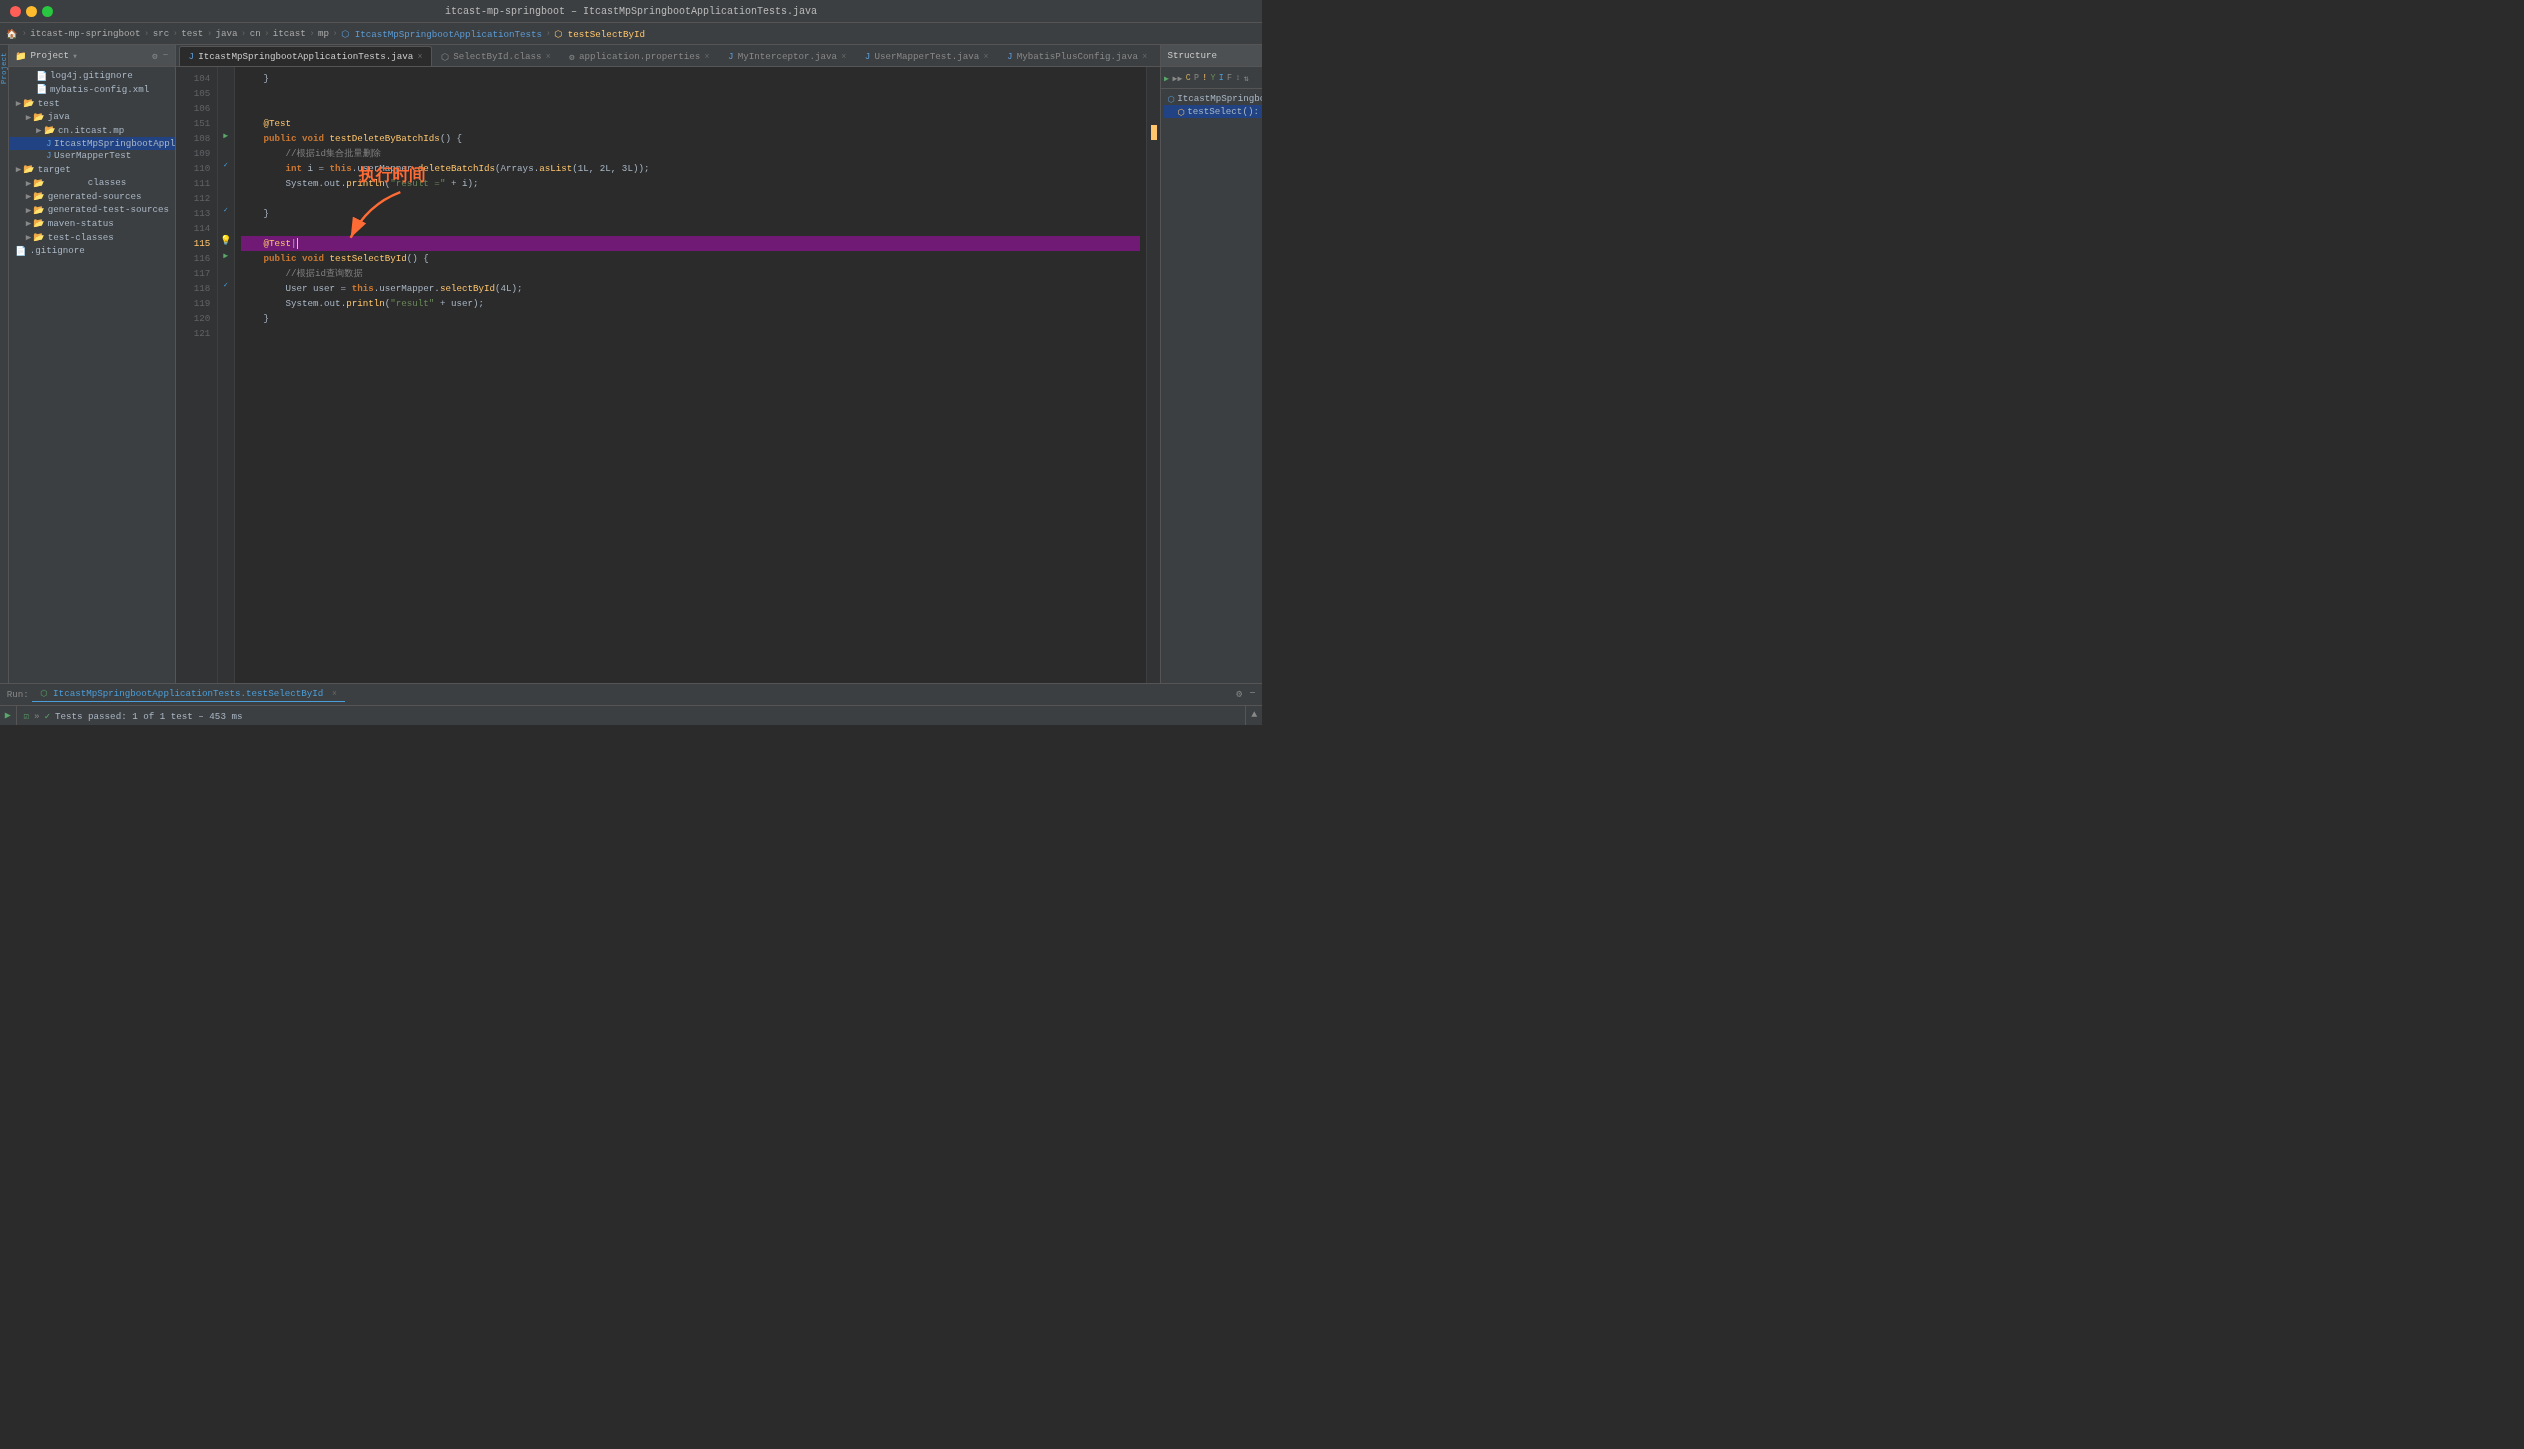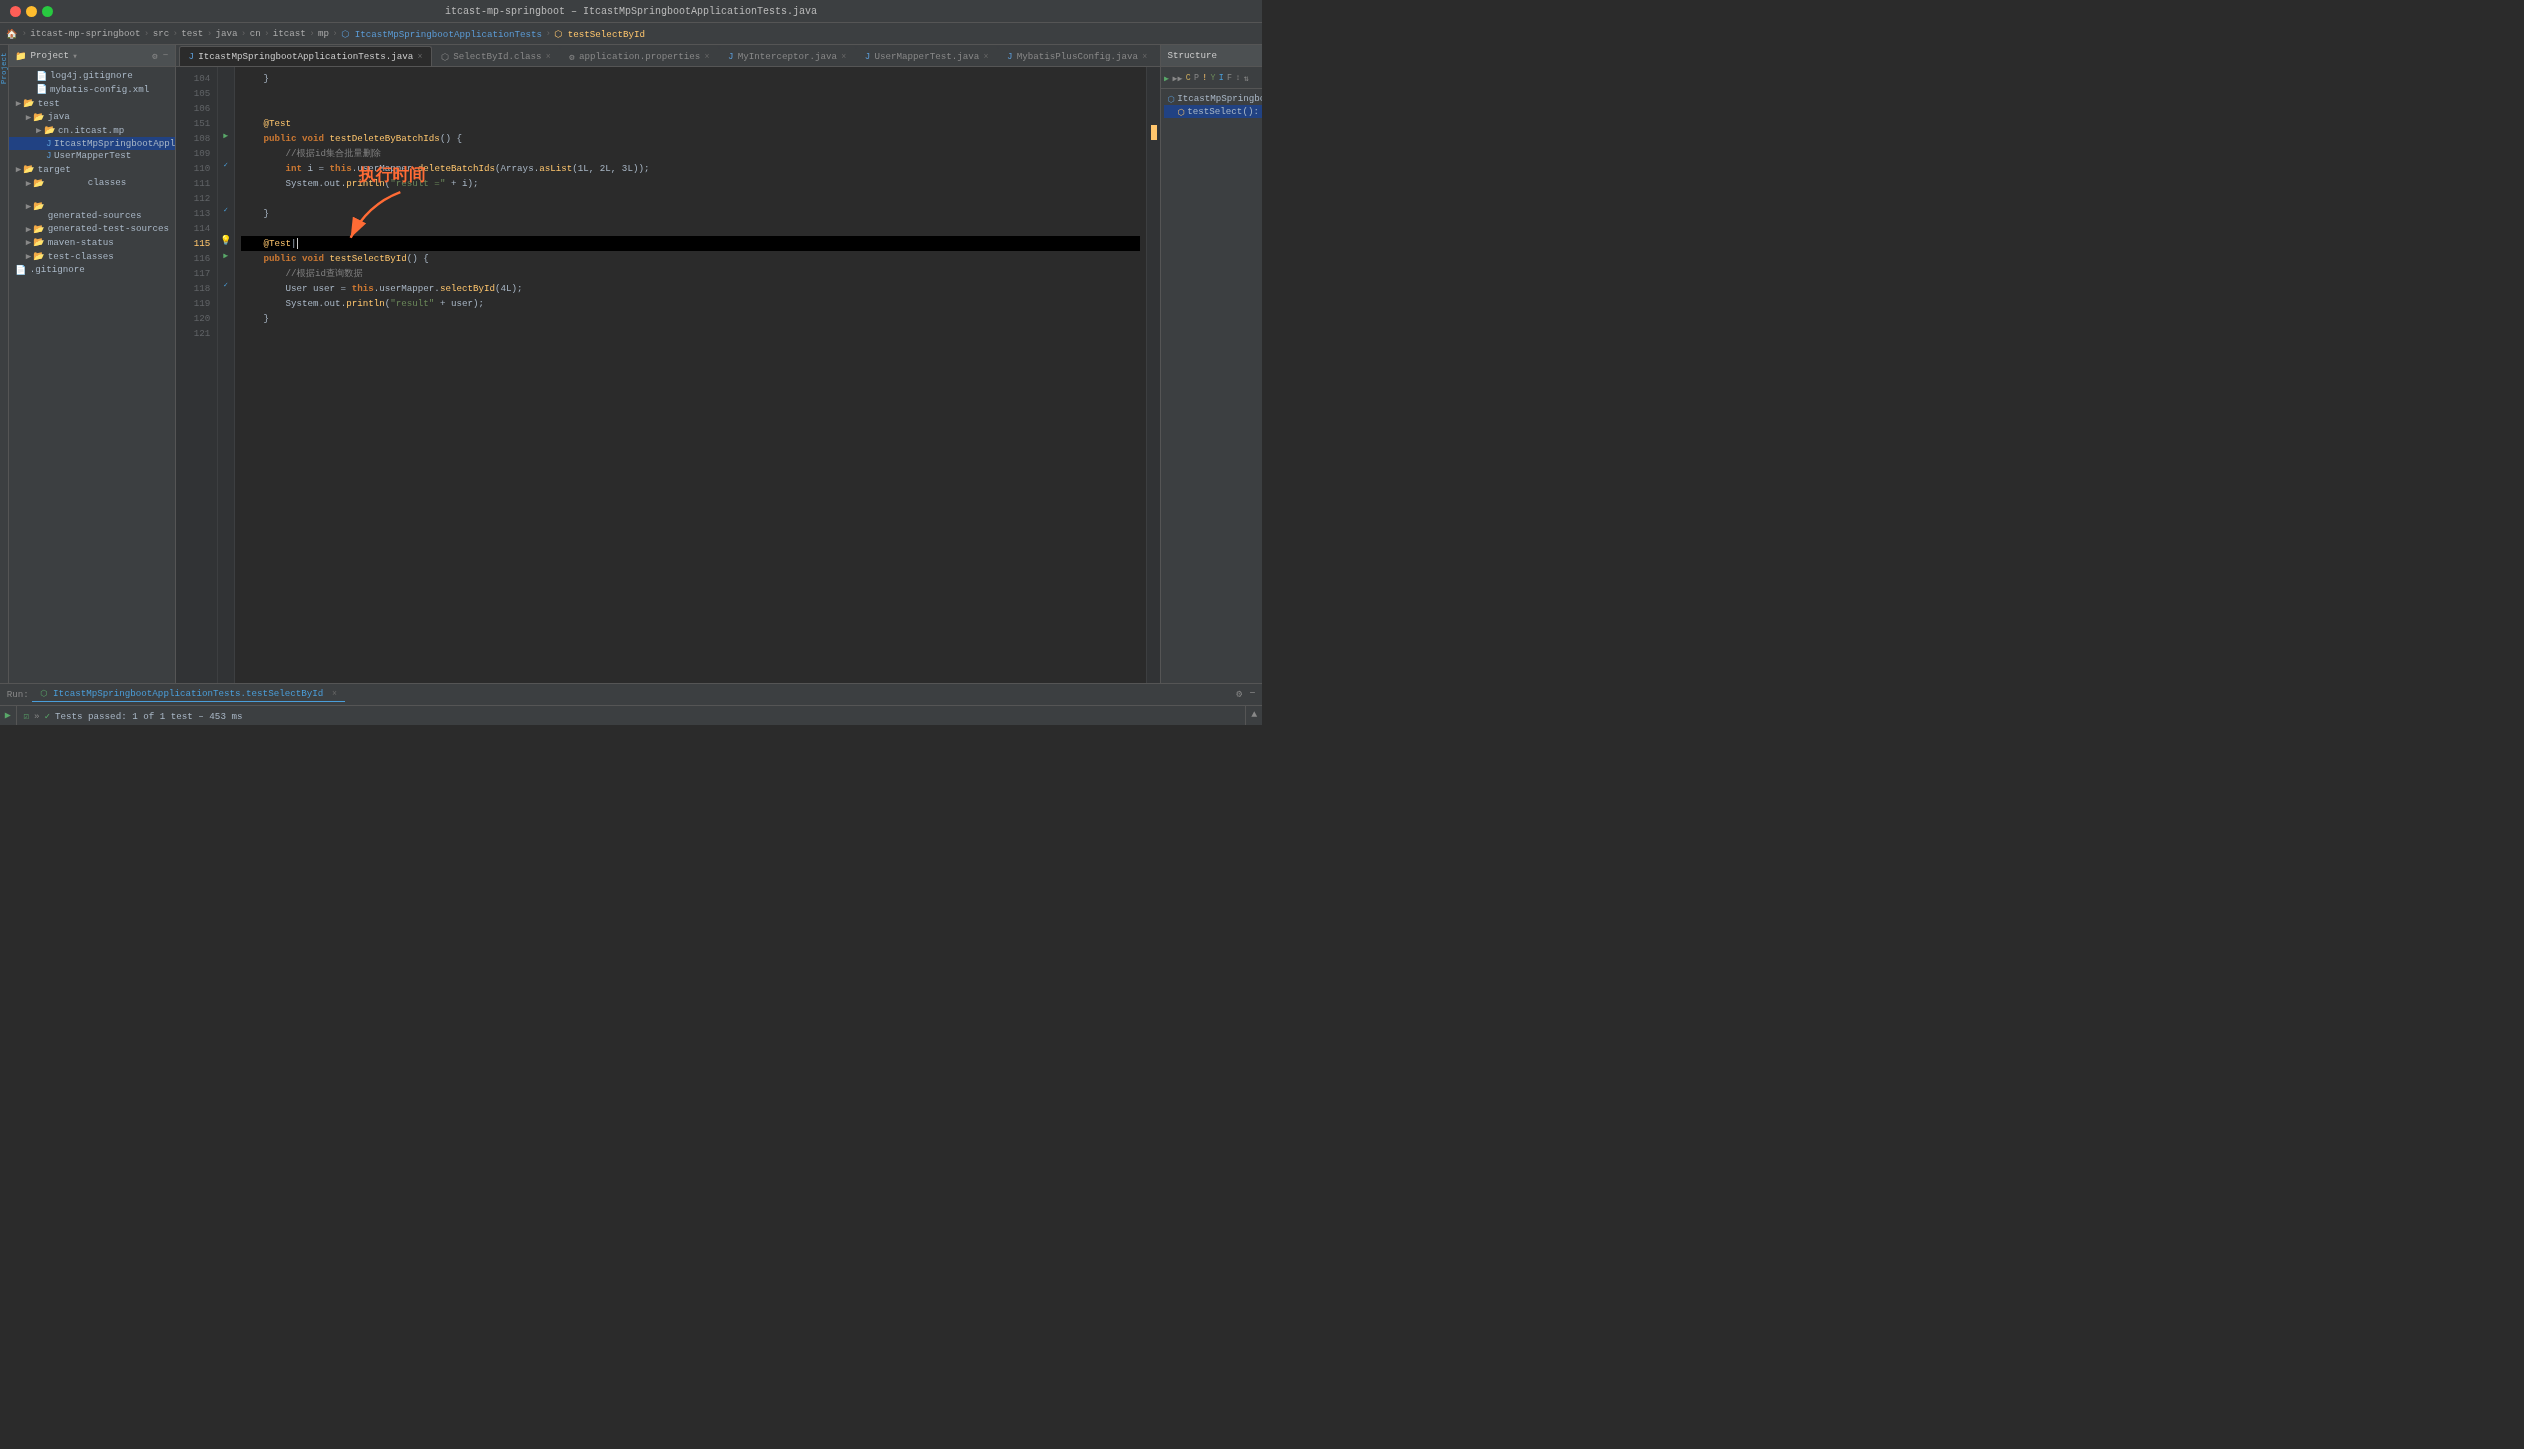--- a/index.html
+++ b/index.html
@@ -467,21 +467,21 @@
         <span style="color:#a9b7c6;">target</span>
       </div>
       <div class="tree-item" style="padding-left:16.7px;">
         <span style="color:#888;">▶</span>
         <span style="color:#c8a95e;">📂</span>
         <span style="color:#a9b7c6;margin-left:40px;">classes</span>
       </div>
       <div class="tree-item" style="padding-left:16.7px;">
         <span style="color:#888;">▶</span>
         <span style="color:#c8a95e;">📂</span>
-        <span style="color:#a9b7c6;margin-top:20px;">generated-sources</span>
+        <span style="color:#a9b7c6;">generated-sources</span>
       </div>
       <div class="tree-item" style="padding-left:16.7px;">
         <span style="color:#888;">▶</span>
         <span style="color:#c8a95e;">📂</span>
         <span style="color:#a9b7c6;">generated-test-sources</span>
       </div>
       <div class="tree-item" style="padding-left:16.7px;">
         <span style="color:#888;">▶</span>
         <span style="color:#c8a95e;">📂</span>
         <span style="color:#a9b7c6;">maven-status</span>
@@ -627,21 +627,21 @@
           </div>
 
         <div class="code-line">
           <span class="code-text bright">    }</span>
         </div>
 
         <div class="code-line">
             <span class="code-text"> </span>
           </div>
 
-        <div class="code-line" style="background:#000000;">
+        <div class="code-line" style="background:#701a75;">
           <span class="code-text"><span class="ann">    @Test</span><span class="bright" style="border-right:1.7px solid #ccc;">|</span></span>
         </div>
 
         <div class="code-line">
           <span class="code-text"><span class="kw">    public </span><span class="kw">void </span><span class="fn">testSelectById</span><span class="bright">() {</span></span>
         </div>
 
         <div class="code-line">
           <span class="code-text"><span class="cm">        //根据id查询数据</span></span>
         </div>

